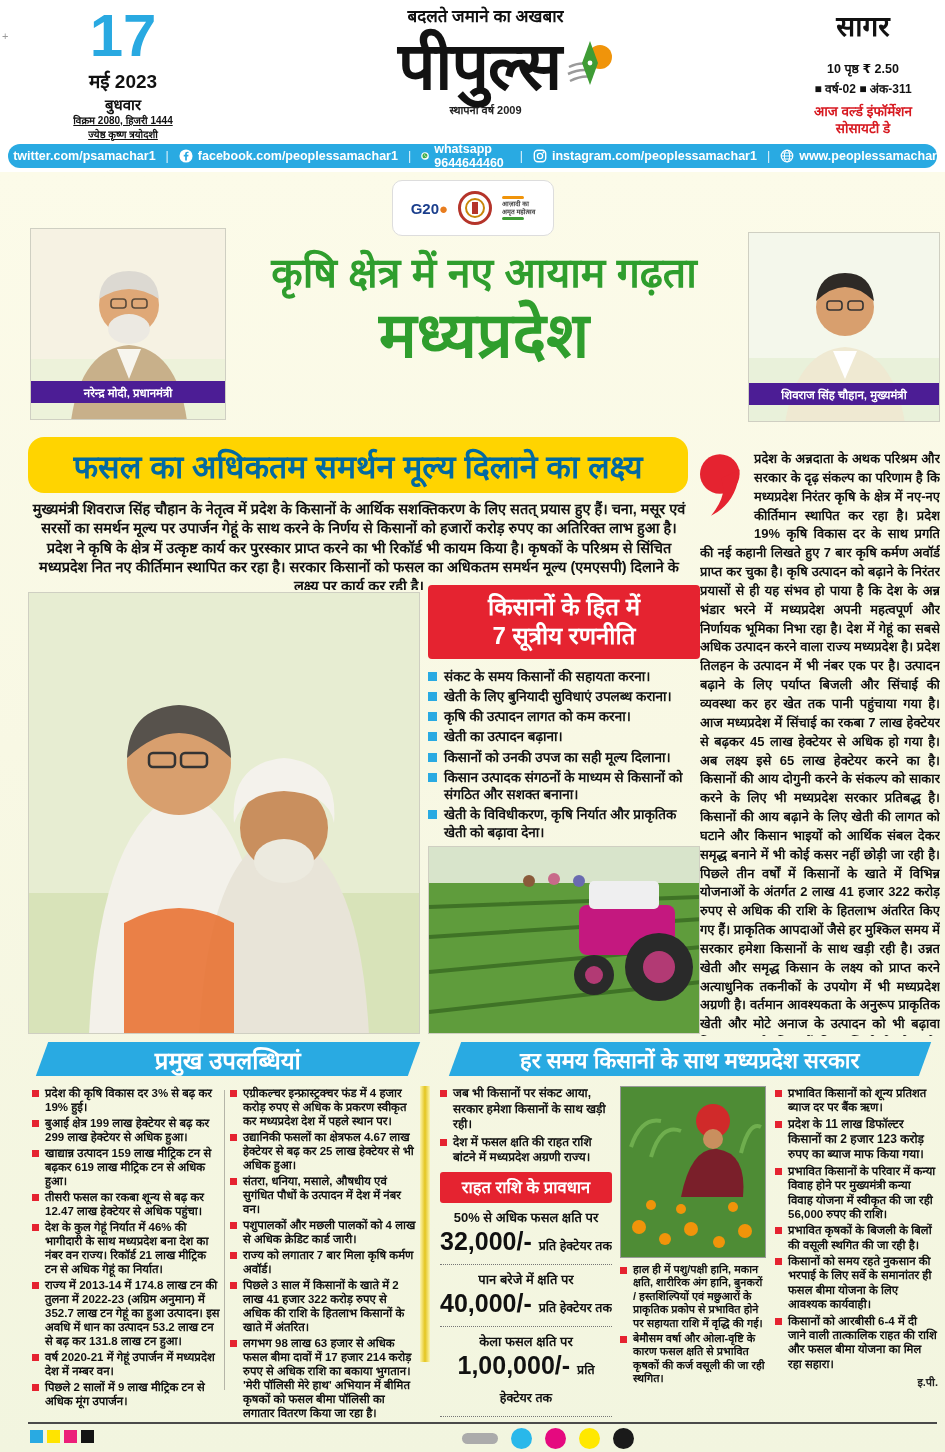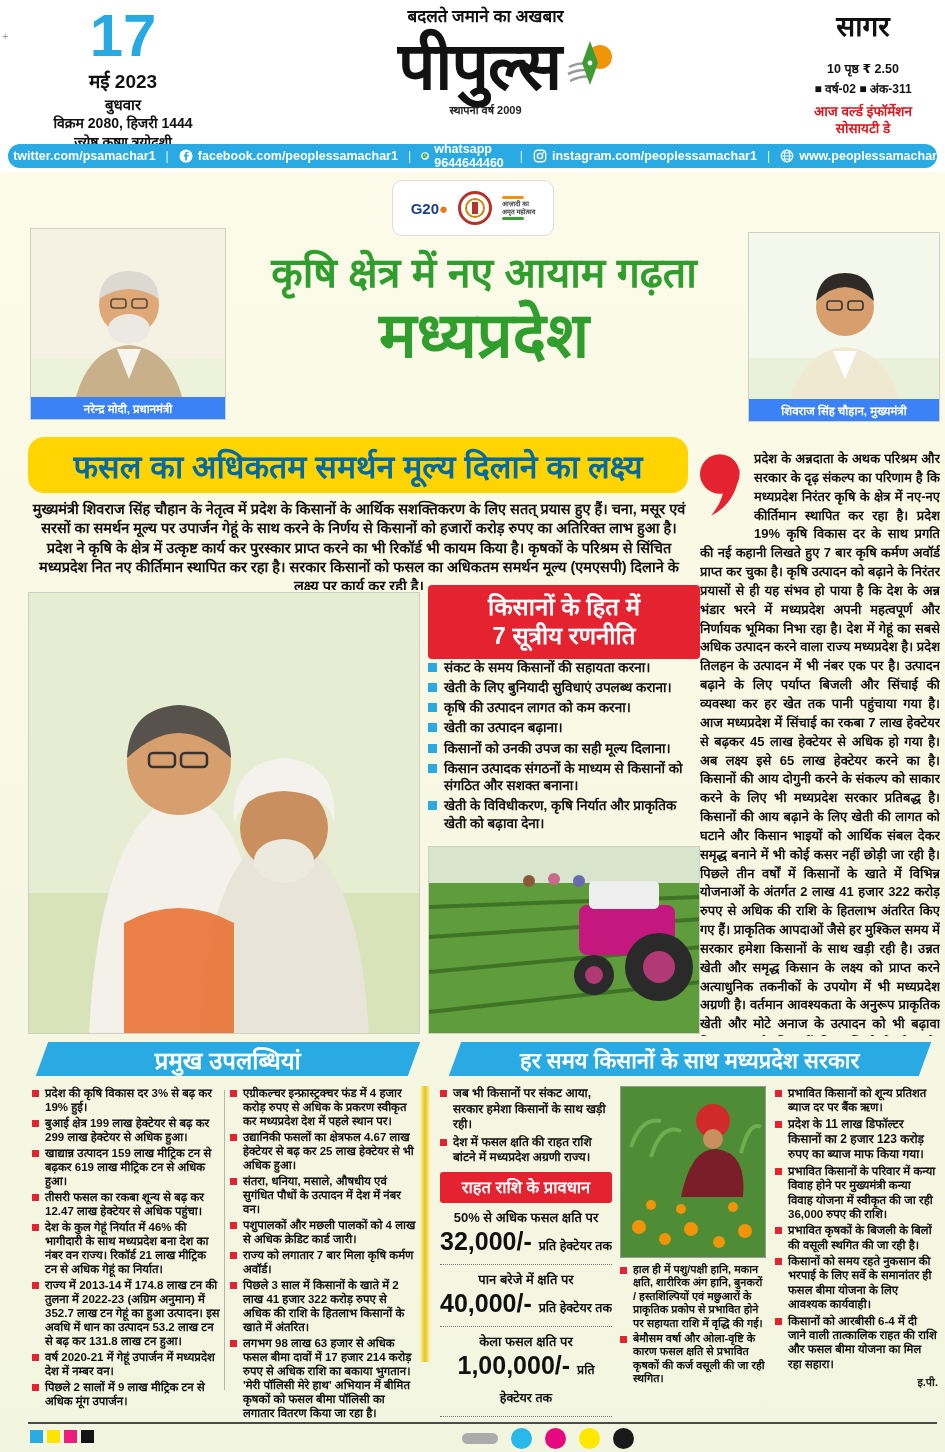--- a/index.html
+++ b/index.html
@@ -5,21 +5,21 @@
   html,body{margin:0;padding:0;background:#e9e9e9;}
   *{box-sizing:border-box;font-family:"Liberation Sans","DejaVu Sans",sans-serif;}
   #page{position:relative;width:945px;height:1452px;margin:0 auto;background:#ffffff;overflow:hidden;}
 
   
   .reg-mark{position:absolute;color:#9a9a9a;font-size:11px;}
   .date-block{position:absolute;left:48px;top:6px;width:150px;text-align:center;color:#111;}
   .date-day{font-size:60px;line-height:1;font-weight:800;color:#29a9e1;}
   .date-month{font-size:19px;font-weight:800;margin-top:2px;}
   .date-weekday{font-size:15px;font-weight:800;}
-  .date-cal{font-size:14px;font-weight:700;line-height:1.35;}
+  .date-cal{font-size:10px;font-weight:700;line-height:1.35;text-decoration:underline;}
   .masthead{position:absolute;left:198px;top:4px;width:575px;text-align:center;}
   .tagline{font-size:17px;font-weight:800;color:#111;}
   .paper-title{display:flex;align-items:center;justify-content:center;gap:6px;margin-top:-2px;}
   .title-word{font-size:66px;line-height:1.25;font-weight:800;color:#121212;letter-spacing:-1px;margin-left:40px;}
   .founded{font-size:11px;font-weight:700;color:#222;margin-top:-6px;}
   .right-block{position:absolute;right:12px;top:6px;width:140px;text-align:center;}
   .edition{font-size:28px;font-weight:800;color:#111;}
   .pages-price{font-size:12.5px;font-weight:800;margin-top:16px;color:#111;}
   .year-issue{font-size:12px;font-weight:800;margin-top:3px;color:#111;}
   .today-note{font-size:13.5px;font-weight:800;color:#d71920;margin-top:7px;line-height:1.25;}
@@ -35,39 +35,39 @@
     background:linear-gradient(180deg,#fcfbe9 0%,#f8f8e4 45%,#f2f5df 100%);}
 
   .logos-strip{position:absolute;left:392px;top:180px;width:162px;height:56px;background:#fff;border:1px solid #ddd;
     border-radius:10px;display:flex;align-items:center;justify-content:center;gap:10px;}
   .g20{font-size:15px;font-weight:800;color:#1a3e8c;}
   .g20 i{color:#e87d1e;font-style:normal;}
   .azadi{font-size:6.5px;font-weight:700;color:#444;line-height:1.2;text-align:left;}
   .tri{width:22px;height:3px;border-radius:2px;margin:1px 0;}
 
   .photo{position:absolute;overflow:hidden;border:1px solid #cfcfc2;background:#eef3dd;}
-  .photo-caption{position:absolute;left:0;right:0;bottom:0;height:22px;background:#3b82f6;color:#fff;
+  .photo-caption{position:absolute;left:0;right:0;bottom:16px;height:22px;background:#4c1d95;color:#fff;
     font-size:11.5px;font-weight:700;display:flex;align-items:center;justify-content:center;}
 
   .ad-headline{position:absolute;left:228px;top:250px;width:512px;text-align:center;color:#2f9e2d;}
   .ad-h1{font-size:41px;font-weight:800;line-height:1.15;}
   .ad-h2{font-size:63px;font-weight:800;line-height:1.1;margin-top:4px;}
 
   .yellow-bar{position:absolute;left:28px;top:437px;width:660px;height:56px;background:#ffd400;border-radius:16px;
     display:flex;align-items:center;justify-content:center;}
   .yellow-bar span{font-size:32px;font-weight:800;color:#0369a1;}
   .intro{position:absolute;left:30px;top:500px;width:658px;height:90px;overflow:hidden;
     font-size:14.5px;font-weight:700;line-height:1.33;text-align:center;color:#111;}
 
   
   .strategy{position:absolute;left:428px;top:585px;width:272px;height:258px;overflow:hidden;}
   .strategy-title{background:#e52330;border-radius:4px;color:#fff;text-align:center;padding:8px 4px;line-height:1.2;}
   .strategy-title .t1{font-size:24px;font-weight:800;display:block;}
   .strategy-title .t2{font-size:24px;font-weight:800;display:block;}
-  .strategy-list{}
+  .strategy-list{margin-top:9px;}
   .strategy-list .item{display:flex;gap:7px;margin-bottom:3px;font-size:13.5px;font-weight:700;line-height:1.28;color:#111;}
   .strategy-list .sq{width:9px;height:9px;background:#29aae2;flex:none;margin-top:4px;}
 
   .quote-col{position:absolute;left:700px;top:450px;width:240px;height:586px;overflow:hidden;
     font-size:13px;font-weight:700;line-height:1.45;color:#111;text-align:justify;}
   .quote-glyph{float:left;width:48px;height:74px;margin:2px 6px 0 0;}
 
   
   .ribbon{position:absolute;height:34px;background:#29aae2;transform:skewX(-20deg);display:flex;align-items:center;justify-content:center;}
   .ribbon span{transform:skewX(20deg);color:#fff;font-weight:800;white-space:nowrap;}
@@ -462,21 +462,21 @@
         <div class="item" style="font-size:11.5px;line-height:1.25;">
         <span class="sq"></span>
         <span>प्रभावित किसानों को शून्य प्रतिशत ब्याज दर पर बैंक ऋण।</span>
       </div>
         <div class="item" style="font-size:12px;line-height:1.25;">
         <span class="sq"></span>
         <span>प्रदेश के 11 लाख डिफॉल्टर किसानों का 2 हजार 123 करोड़ रुपए का ब्याज माफ किया गया।</span>
       </div>
         <div class="item" style="font-size:11.5px;line-height:1.25;">
         <span class="sq"></span>
-        <span>प्रभावित किसानों के परिवार में कन्या विवाह होने पर मुख्यमंत्री कन्या विवाह योजना में स्वीकृत की जा रही 36,000 रुपए की राशि।</span>
+        <span>प्रभावित किसानों के परिवार में कन्या विवाह होने पर मुख्यमंत्री कन्या विवाह योजना में स्वीकृत की जा रही 56,000 रुपए की राशि।</span>
       </div>
         <div class="item" style="font-size:11.5px;line-height:1.25;">
         <span class="sq"></span>
         <span>प्रभावित कृषकों के बिजली के बिलों की वसूली स्थगित की जा रही है।</span>
       </div>
         <div class="item" style="font-size:11.5px;line-height:1.25;">
         <span class="sq"></span>
         <span>किसानों को समय रहते नुकसान की भरपाई के लिए सर्वे के समानांतर ही फसल बीमा योजना के लिए आवश्यक कार्यवाही।</span>
       </div>
         <div class="item" style="font-size:11.5px;line-height:1.25;">

